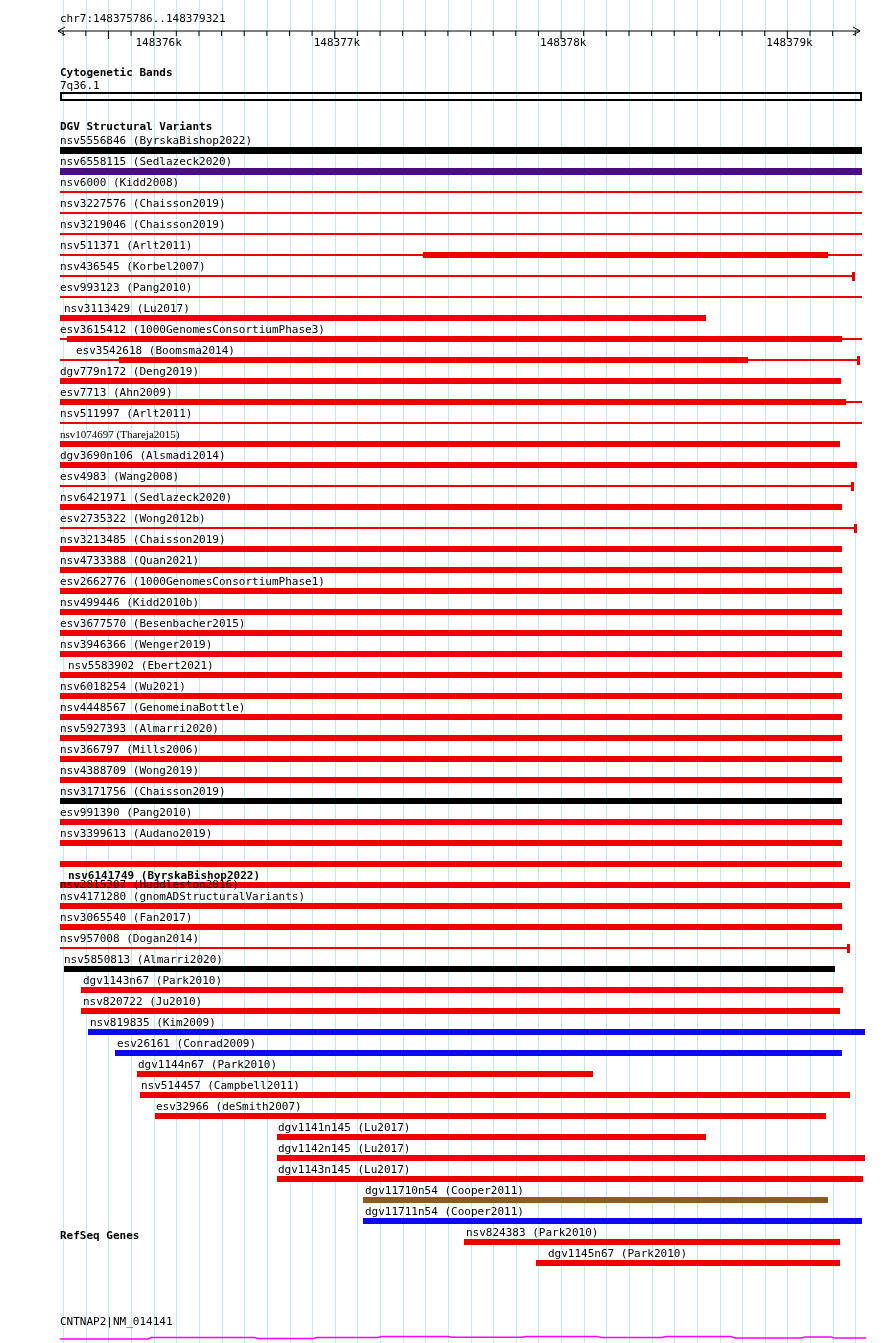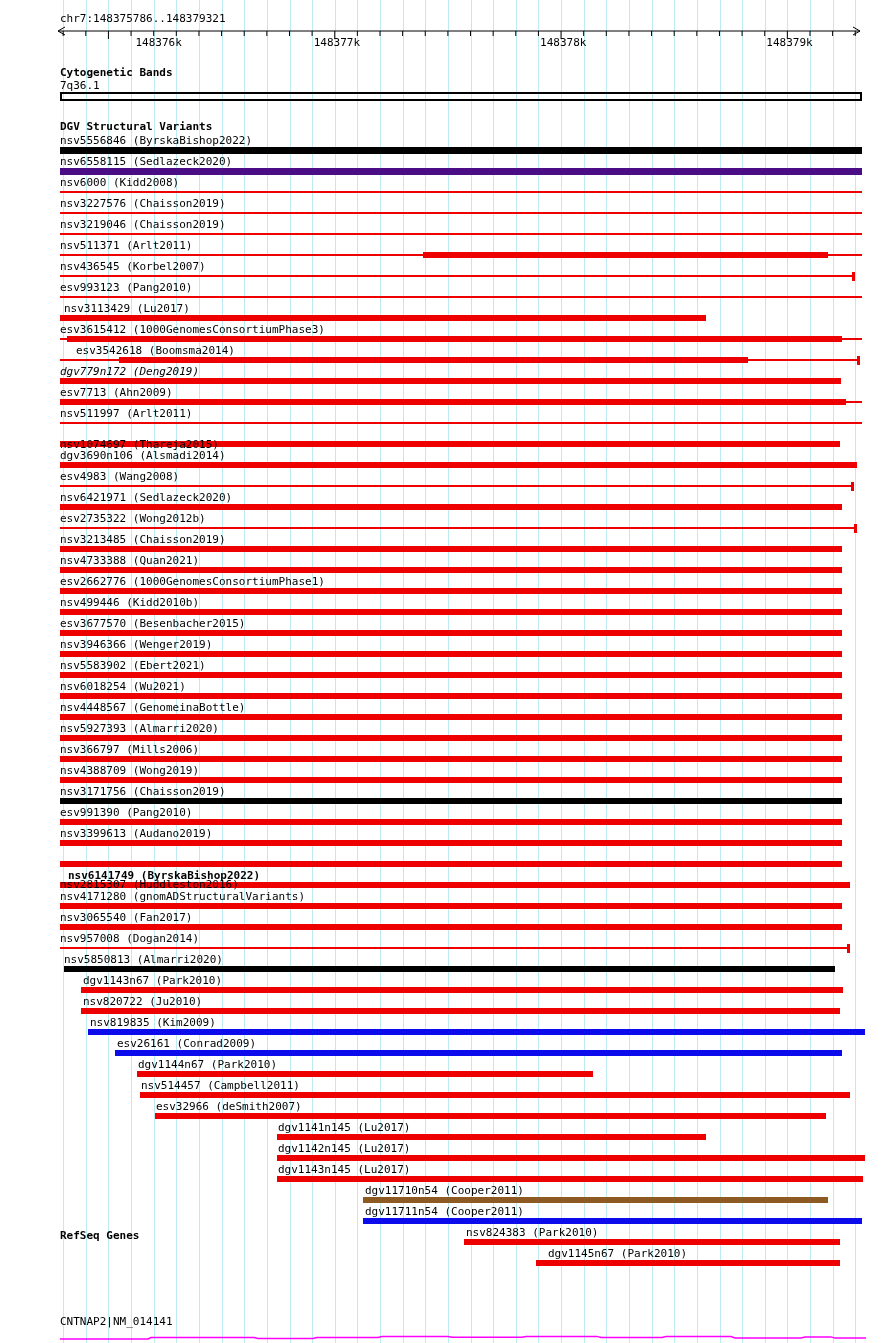--- a/index.html
+++ b/index.html
@@ -134,28 +134,28 @@
       <div class="bar" style="left: 60px; width: 802px; top: 296px; height: 1.5px; background: rgb(238, 0, 0);"></div>
       <div class="txt" style="left: 64px; top: 302px;">nsv3113429 (Lu2017)</div>
       <div class="bar" style="left: 60px; width: 646px; top: 315px; height: 6px; background: rgb(238, 0, 0);"></div>
       <div class="txt" style="left: 60px; top: 323px;">esv3615412 (1000GenomesConsortiumPhase3)</div>
       <div class="bar" style="left: 60px; width: 802px; top: 338px; height: 1.5px; background: rgb(238, 0, 0);"></div>
       <div class="bar" style="left: 67px; width: 775px; top: 336px; height: 6px; background: rgb(238, 0, 0);"></div>
       <div class="txt" style="left: 76px; top: 344px;">esv3542618 (Boomsma2014)</div>
       <div class="bar" style="left: 60px; width: 798px; top: 359px; height: 1.5px; background: rgb(238, 0, 0);"></div>
       <div class="bar" style="left: 119px; width: 629px; top: 357px; height: 6px; background: rgb(238, 0, 0);"></div>
       <div class="bar" style="left: 857px; width: 3px; top: 355.5px; height: 9px; background: rgb(238, 0, 0);"></div>
-      <div class="txt" style="left: 60px; top: 365px; font-style: italic;">dgv779n172 (Deng2019)</div>
+      <div class="txt" style="left: 60px; top: 365px;">dgv779n172 (Deng2019)</div>
       <div class="bar" style="left: 60px; width: 781px; top: 378px; height: 6px; background: rgb(238, 0, 0);"></div>
       <div class="txt" style="left: 60px; top: 386px;">esv7713 (Ahn2009)</div>
       <div class="bar" style="left: 60px; width: 802px; top: 401px; height: 1.5px; background: rgb(238, 0, 0);"></div>
       <div class="bar" style="left: 60px; width: 786px; top: 399px; height: 6px; background: rgb(238, 0, 0);"></div>
       <div class="txt" style="left: 60px; top: 407px;">nsv511997 (Arlt2011)</div>
       <div class="bar" style="left: 60px; width: 802px; top: 422px; height: 1.5px; background: rgb(238, 0, 0);"></div>
-      <div class="txt" style="left: 60px; top: 438px;">nsv1074697 (Thareja2015)</div>
+      <div class="txt" style="left: 60px; top: 428px; font-family: Liberation Serif, serif;">nsv1074697 (Thareja2015)</div>
       <div class="bar" style="left: 60px; width: 780px; top: 441px; height: 6px; background: rgb(238, 0, 0);"></div>
       <div class="txt" style="left: 60px; top: 449px;">dgv3690n106 (Alsmadi2014)</div>
       <div class="bar" style="left: 60px; width: 797px; top: 462px; height: 6px; background: rgb(238, 0, 0);"></div>
       <div class="txt" style="left: 60px; top: 470px;">esv4983 (Wang2008)</div>
       <div class="bar" style="left: 60px; width: 792px; top: 485px; height: 1.5px; background: rgb(238, 0, 0);"></div>
       <div class="bar" style="left: 851px; width: 3px; top: 481.5px; height: 9px; background: rgb(238, 0, 0);"></div>
       <div class="txt" style="left: 60px; top: 491px;">nsv6421971 (Sedlazeck2020)</div>
       <div class="bar" style="left: 60px; width: 782px; top: 504px; height: 6px; background: rgb(238, 0, 0);"></div>
       <div class="txt" style="left: 60px; top: 512px;">esv2735322 (Wong2012b)</div>
       <div class="bar" style="left: 60px; width: 795px; top: 527px; height: 1.5px; background: rgb(238, 0, 0);"></div>
@@ -165,21 +165,21 @@
       <div class="txt" style="left: 60px; top: 554px;">nsv4733388 (Quan2021)</div>
       <div class="bar" style="left: 60px; width: 782px; top: 567px; height: 6px; background: rgb(238, 0, 0);"></div>
       <div class="txt" style="left: 60px; top: 575px;">esv2662776 (1000GenomesConsortiumPhase1)</div>
       <div class="bar" style="left: 60px; width: 782px; top: 588px; height: 6px; background: rgb(238, 0, 0);"></div>
       <div class="txt" style="left: 60px; top: 596px;">nsv499446 (Kidd2010b)</div>
       <div class="bar" style="left: 60px; width: 782px; top: 609px; height: 6px; background: rgb(238, 0, 0);"></div>
       <div class="txt" style="left: 60px; top: 617px;">esv3677570 (Besenbacher2015)</div>
       <div class="bar" style="left: 60px; width: 782px; top: 630px; height: 6px; background: rgb(238, 0, 0);"></div>
       <div class="txt" style="left: 60px; top: 638px;">nsv3946366 (Wenger2019)</div>
       <div class="bar" style="left: 60px; width: 782px; top: 651px; height: 6px; background: rgb(238, 0, 0);"></div>
-      <div class="txt" style="left: 60px; top: 659px;">nsv5583902 (Ebert2021)</div>
+      <div class="txt" style="left: 68px; top: 659px;">nsv5583902 (Ebert2021)</div>
       <div class="bar" style="left: 60px; width: 782px; top: 672px; height: 6px; background: rgb(238, 0, 0);"></div>
       <div class="txt" style="left: 60px; top: 680px;">nsv6018254 (Wu2021)</div>
       <div class="bar" style="left: 60px; width: 782px; top: 693px; height: 6px; background: rgb(238, 0, 0);"></div>
       <div class="txt" style="left: 60px; top: 701px;">nsv4448567 (GenomeinaBottle)</div>
       <div class="bar" style="left: 60px; width: 782px; top: 714px; height: 6px; background: rgb(238, 0, 0);"></div>
       <div class="txt" style="left: 60px; top: 722px;">nsv5927393 (Almarri2020)</div>
       <div class="bar" style="left: 60px; width: 782px; top: 735px; height: 6px; background: rgb(238, 0, 0);"></div>
       <div class="txt" style="left: 60px; top: 743px;">nsv366797 (Mills2006)</div>
       <div class="bar" style="left: 60px; width: 782px; top: 756px; height: 6px; background: rgb(238, 0, 0);"></div>
       <div class="txt" style="left: 60px; top: 764px;">nsv4388709 (Wong2019)</div>

